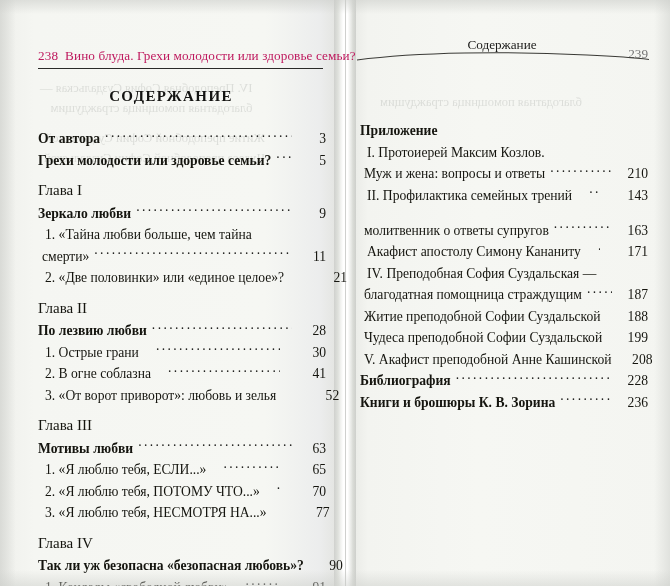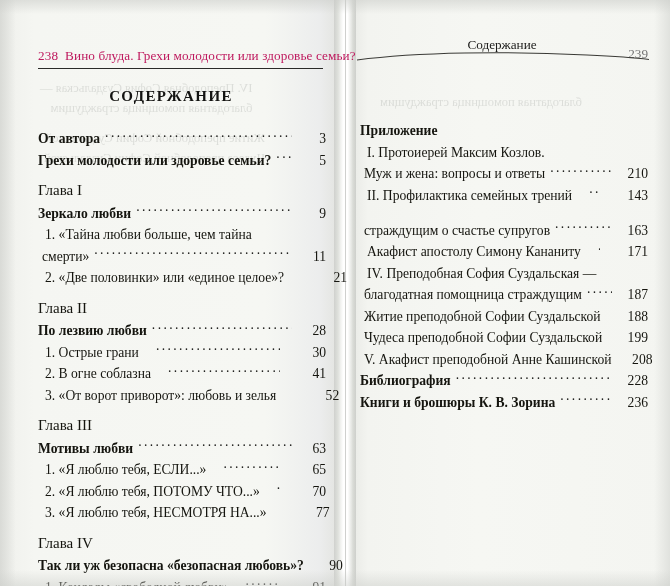--- a/index.html
+++ b/index.html
@@ -347,21 +347,21 @@
       <div class="row indent">
         <span class="label">II. Профилактика семейных трений</span>
         <span class="leader"></span>
         <span class="folio">143</span>
       </div>
       <div class="row indent">
         <span class="leader nodots"></span>
         <span class="folio"></span>
       </div>
       <div class="row indent2">
-        <span class="label">страждущим о счастье супругов</span>
+        <span class="label">молитвенник о ответы супругов</span>
         <span class="leader"></span>
         <span class="folio">163</span>
       </div>
       <div class="row indent">
         <span class="label">Акафист апостолу Симону Кананиту</span>
         <span class="leader"></span>
         <span class="folio">171</span>
       </div>
       <div class="row indent">
         <span class="label">IV. Преподобная София Суздальская —</span>

